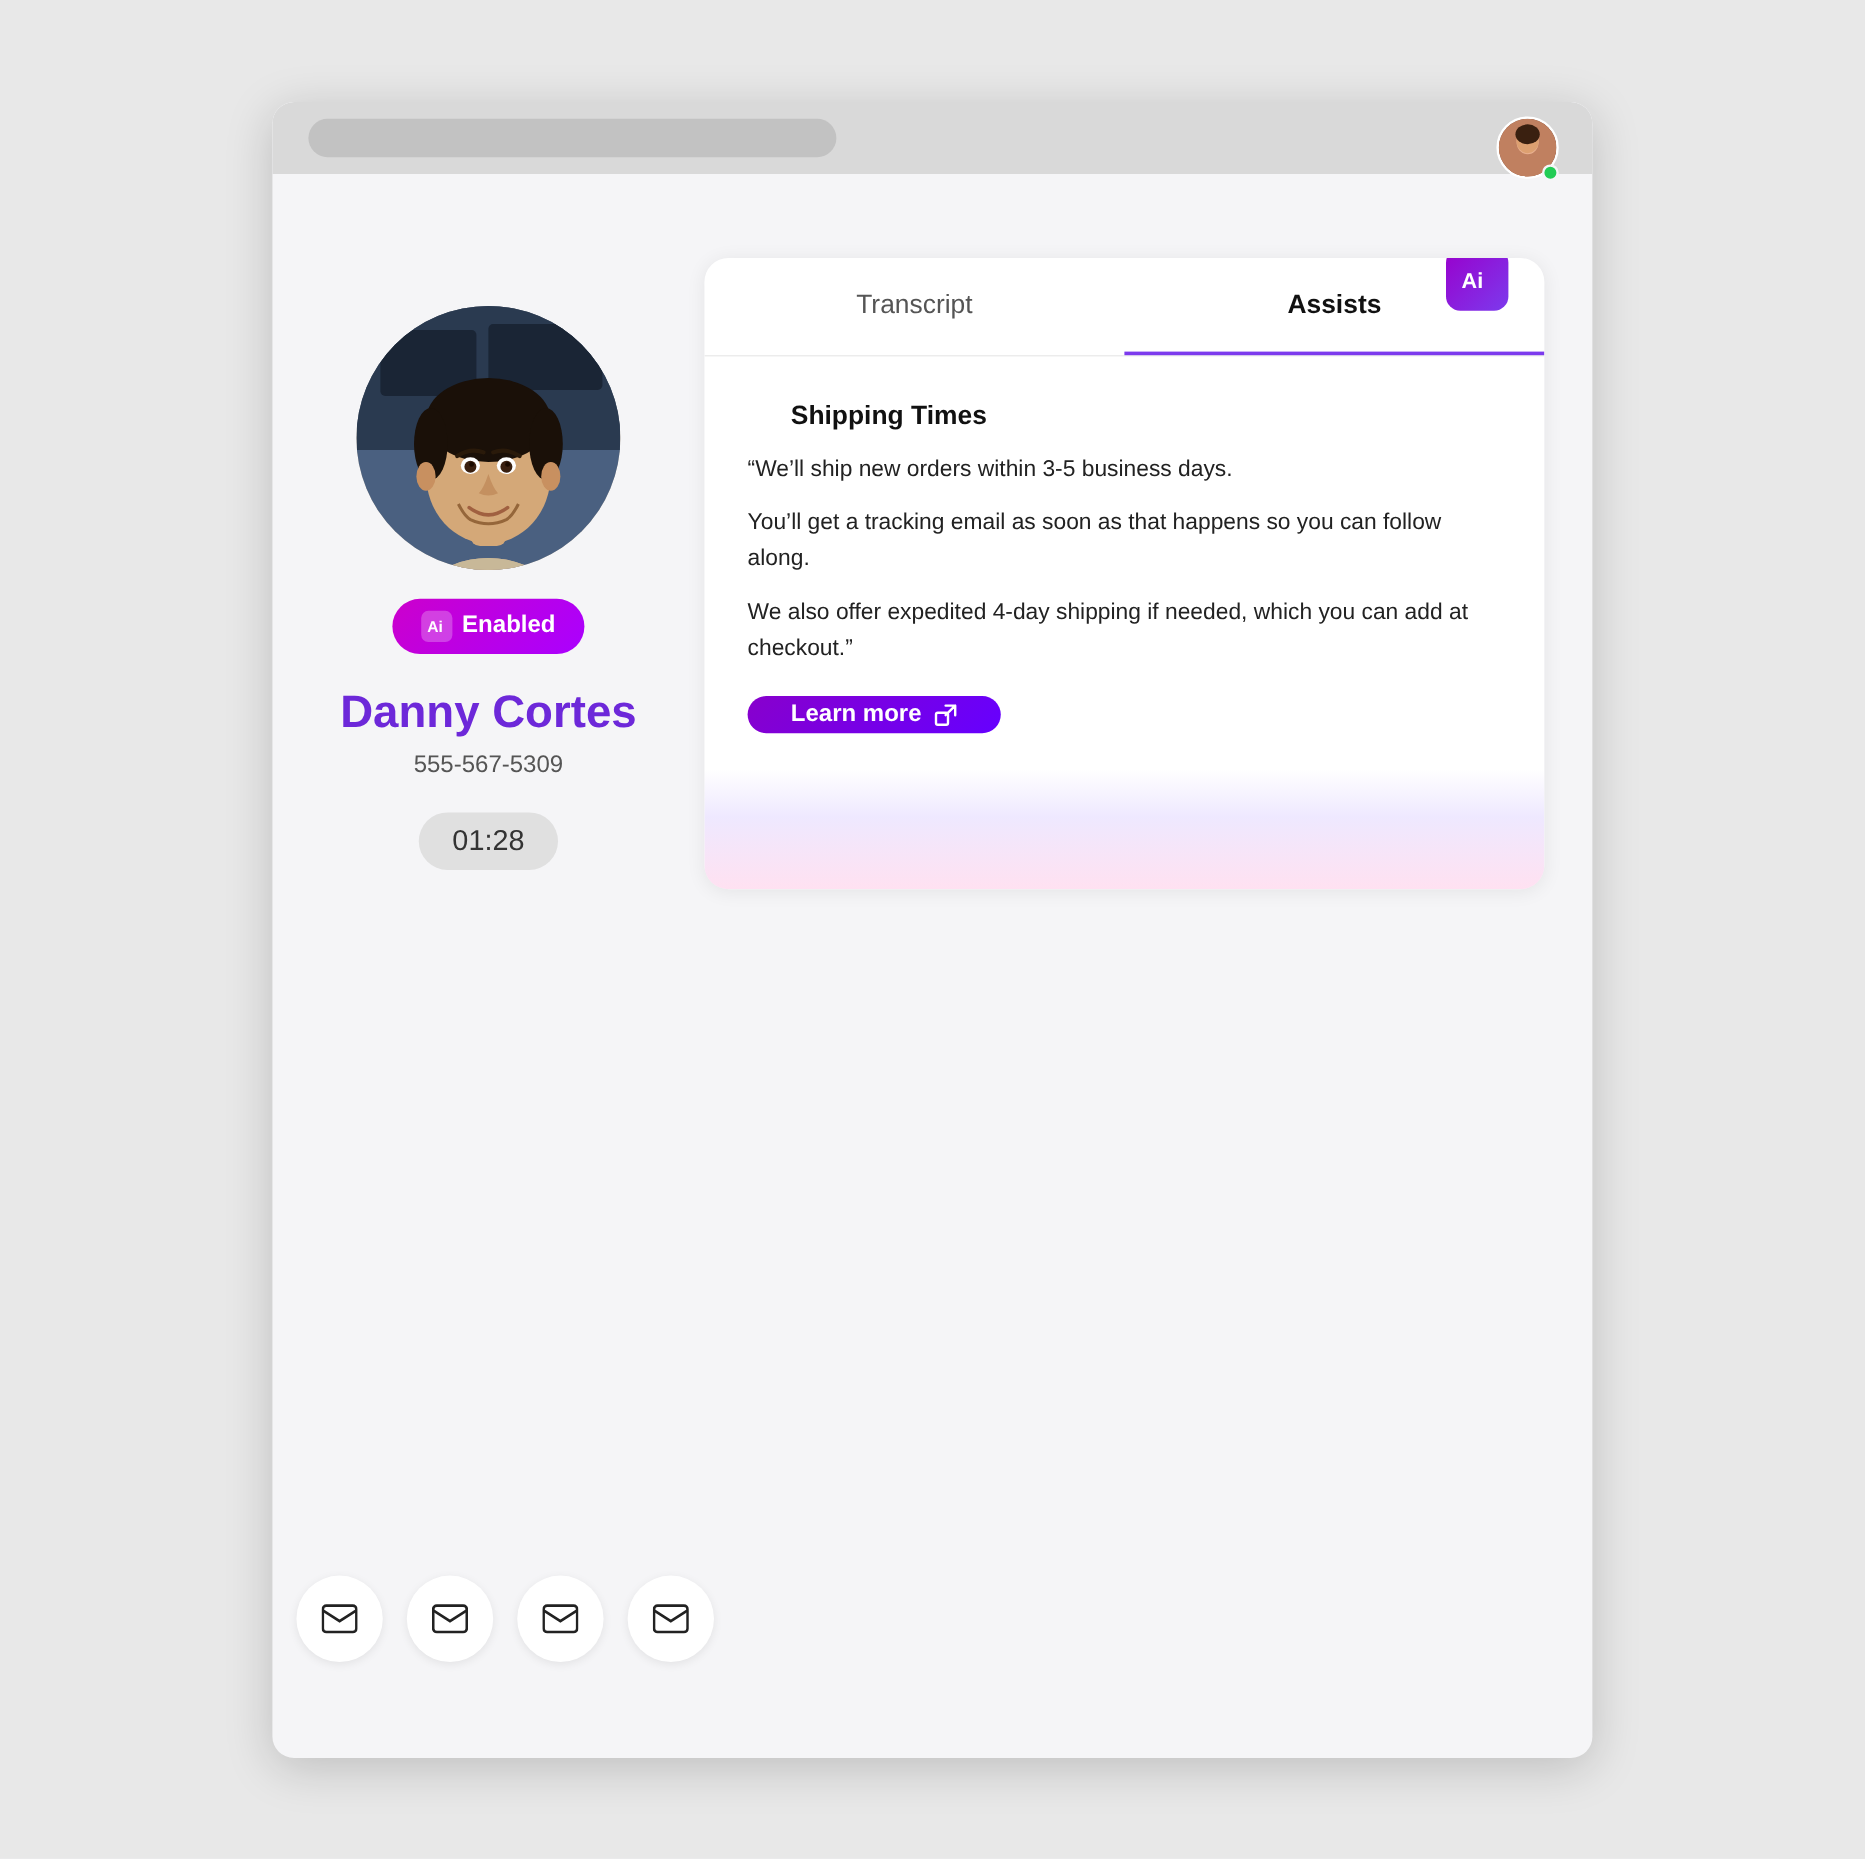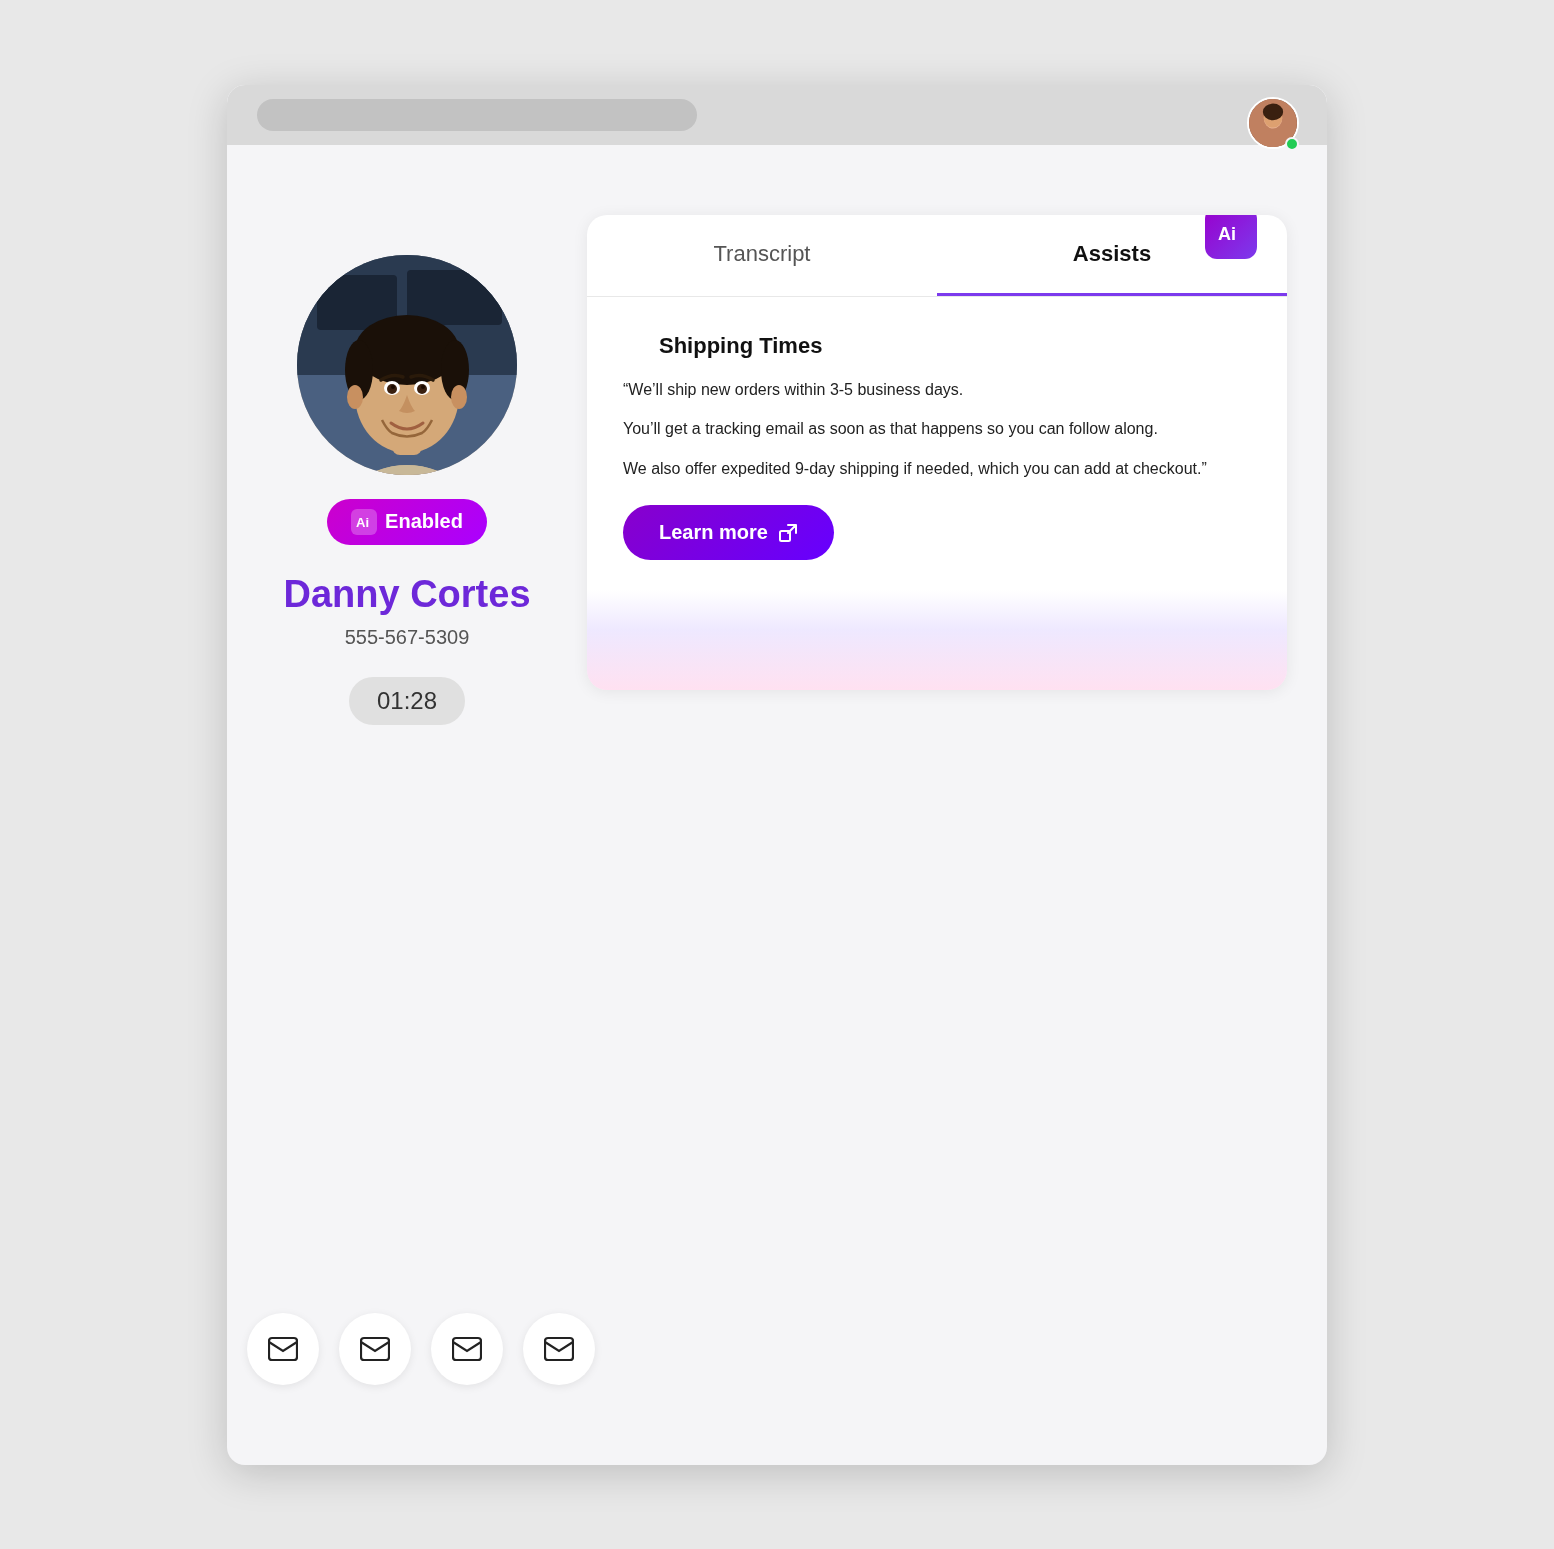--- a/index.html
+++ b/index.html
@@ -231,35 +231,35 @@
 
     .content-title {
       font-size: 22px;
       font-weight: 700;
       color: #111;
       margin-bottom: 18px;
       margin-left: 36px;
     }
 
     .content-text {
-      font-size: 16px;
+      font-size: 19px;
       color: #222;
       line-height: 1.6;
       margin-bottom: 14px;
     }
 
     .learn-more-btn {
       display: inline-flex;
       align-items: center;
       gap: 10px;
       background: linear-gradient(135deg, #8800cc, #6600ff);
       color: #fff;
       border: none;
       border-radius: 40px;
-      padding: 16px 36px;
+      padding: 4px 36px;
       font-size: 20px;
       font-weight: 600;
       cursor: pointer;
       margin-top: 10px;
       margin-bottom: 30px;
     }
 
     .card-gradient-footer {
       height: 100px;
       background: linear-gradient(180deg, rgba(255,255,255,0) 0%, rgba(200,180,255,0.3) 40%, rgba(255,180,220,0.4) 100%);
@@ -369,21 +369,21 @@
             <svg width="32" height="32" viewBox="0 0 32 32" fill="none" xmlns="http://www.w3.org/2000/svg">
               <text x="3" y="23" font-size="18" font-weight="900" fill="white" font-family="sans-serif">Ai</text>
             </svg>
           </div>
         </div>
 
         <div class="card-body">
           <div class="content-title">Shipping Times</div>
           <div class="content-text">“We’ll ship new orders within 3-5 business days.</div>
           <div class="content-text">You’ll get a tracking email as soon as that happens so you can follow along.</div>
-          <div class="content-text">We also offer expedited 9-day shipping if needed, which you can add at checkout.”</div>
+          <div class="content-text">We also offer expedited 4-day shipping if needed, which you can add at checkout.”</div>
 
           <button class="learn-more-btn">
             <span>Learn more</span>
             <svg width="20" height="20" viewBox="0 0 20 20" fill="none" xmlns="http://www.w3.org/2000/svg">
               <rect x="2" y="8" width="10" height="10" rx="1.5" stroke="white" stroke-width="2" fill="none"></rect>
               <path d="M10 2H18M18 2V10M18 2L10 10" stroke="white" stroke-width="2" stroke-linecap="round" stroke-linejoin="round"></path>
             </svg>
           </button>
         </div>
 

